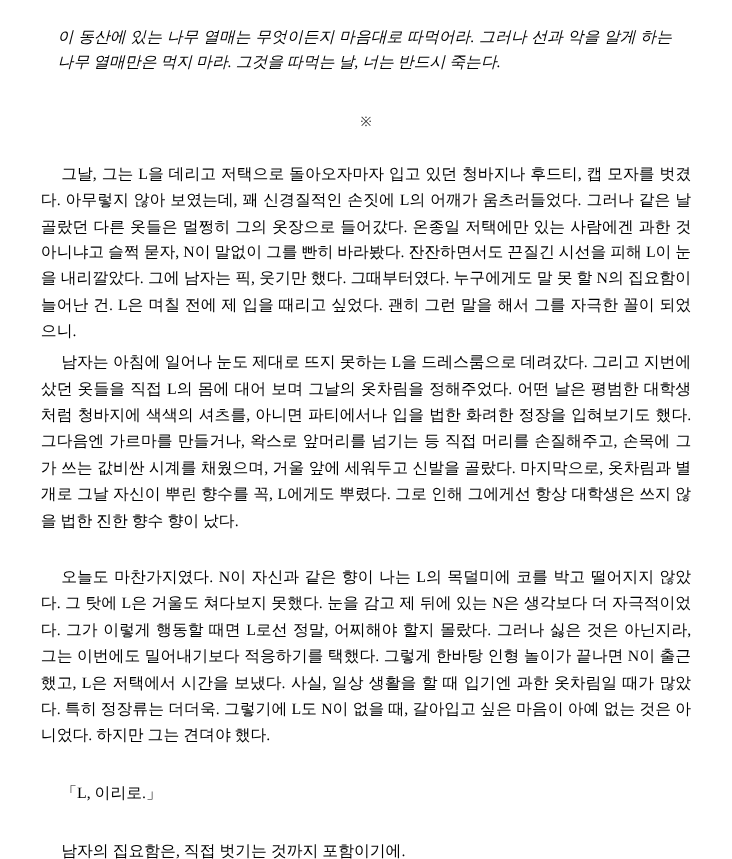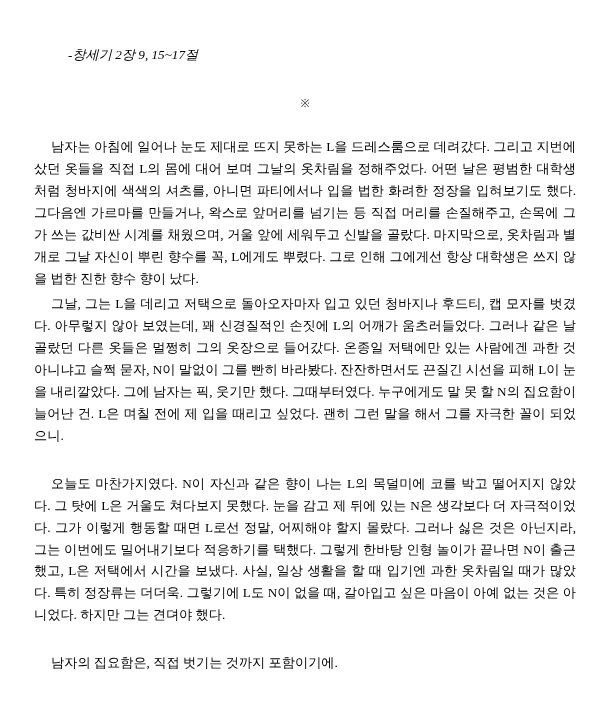--- a/index.html
+++ b/index.html
@@ -60,25 +60,26 @@
   }
   .body-text p.dialogue {
     text-indent: 17px;
   }
 </style>
 </head>
 <body>
 
 <div class="page">
 
+  <div class="epigraph">이 동산에 있는 나무 열매는 무엇이든지 마음대로 따먹어라. 그러나 선과 악을 알게 하는 나무 열매만은 먹지 마라. 그것을 따먹는 날, 너는 반드시 죽는다.</div>
 
-  <div class="citation">-창세기 2장 9, 15~17절</div>
 
   <div class="divider">※</div>
 
   <div class="body-text">
+    <p>그날, 그는 L을 데리고 저택으로 돌아오자마자 입고 있던 청바지나 후드티, 캡 모자를 벗겼다. 아무렇지 않아 보였는데, 꽤 신경질적인 손짓에 L의 어깨가 움츠러들었다. 그러나 같은 날 골랐던 다른 옷들은 멀쩡히 그의 옷장으로 들어갔다. 온종일 저택에만 있는 사람에겐 과한 것 아니냐고 슬쩍 묻자, N이 말없이 그를 빤히 바라봤다. 잔잔하면서도 끈질긴 시선을 피해 L이 눈을 내리깔았다. 그에 남자는 픽, 웃기만 했다. 그때부터였다. 누구에게도 말 못 할 N의 집요함이 늘어난 건. L은 며칠 전에 제 입을 때리고 싶었다. 괜히 그런 말을 해서 그를 자극한 꼴이 되었으니.</p>
     <p>남자는 아침에 일어나 눈도 제대로 뜨지 못하는 L을 드레스룸으로 데려갔다. 그리고 지번에 샀던 옷들을 직접 L의 몸에 대어 보며 그날의 옷차림을 정해주었다. 어떤 날은 평범한 대학생처럼 청바지에 색색의 셔츠를, 아니면 파티에서나 입을 법한 화려한 정장을 입혀보기도 했다. 그다음엔 가르마를 만들거나, 왁스로 앞머리를 넘기는 등 직접 머리를 손질해주고, 손목에 그가 쓰는 값비싼 시계를 채웠으며, 거울 앞에 세워두고 신발을 골랐다. 마지막으로, 옷차림과 별개로 그날 자신이 뿌린 향수를 꼭, L에게도 뿌렸다. 그로 인해 그에게선 항상 대학생은 쓰지 않을 법한 진한 향수 향이 났다.</p>
-    <p>그날, 그는 L을 데리고 저택으로 돌아오자마자 입고 있던 청바지나 후드티, 캡 모자를 벗겼다. 아무렇지 않아 보였는데, 꽤 신경질적인 손짓에 L의 어깨가 움츠러들었다. 그러나 같은 날 골랐던 다른 옷들은 멀쩡히 그의 옷장으로 들어갔다. 온종일 저택에만 있는 사람에겐 과한 것 아니냐고 슬쩍 묻자, N이 말없이 그를 빤히 바라봤다. 잔잔하면서도 끈질긴 시선을 피해 L이 눈을 내리깔았다. 그에 남자는 픽, 웃기만 했다. 그때부터였다. 누구에게도 말 못 할 N의 집요함이 늘어난 건. L은 며칠 전에 제 입을 때리고 싶었다. 괜히 그런 말을 해서 그를 자극한 꼴이 되었으니.</p>
     <p class="gap-before">오늘도 마찬가지였다. N이 자신과 같은 향이 나는 L의 목덜미에 코를 박고 떨어지지 않았다. 그 탓에 L은 거울도 쳐다보지 못했다. 눈을 감고 제 뒤에 있는 N은 생각보다 더 자극적이었다. 그가 이렇게 행동할 때면 L로선 정말, 어찌해야 할지 몰랐다. 그러나 싫은 것은 아닌지라, 그는 이번에도 밀어내기보다 적응하기를 택했다. 그렇게 한바탕 인형 놀이가 끝나면 N이 출근했고, L은 저택에서 시간을 보냈다. 사실, 일상 생활을 할 때 입기엔 과한 옷차림일 때가 많았다. 특히 정장류는 더더욱. 그렇기에 L도 N이 없을 때, 갈아입고 싶은 마음이 아예 없는 것은 아니었다. 하지만 그는 견뎌야 했다.</p>
+    <p class="gap-before dialogue">「L, 이리로.」</p>
     <p class="gap-before">남자의 집요함은, 직접 벗기는 것까지 포함이기에.</p>
   </div>
 
 </div>
 
 </body></html>

